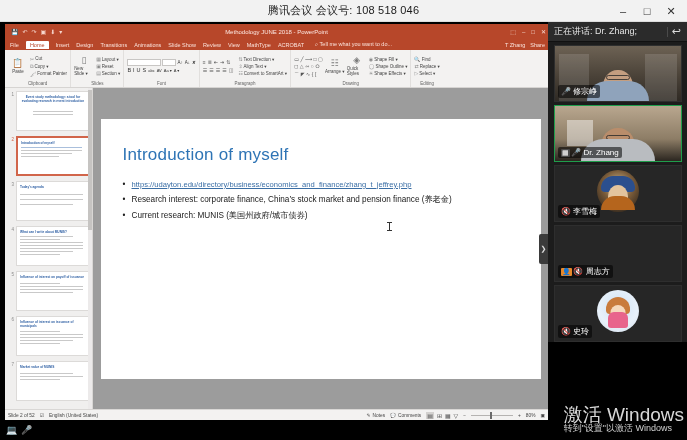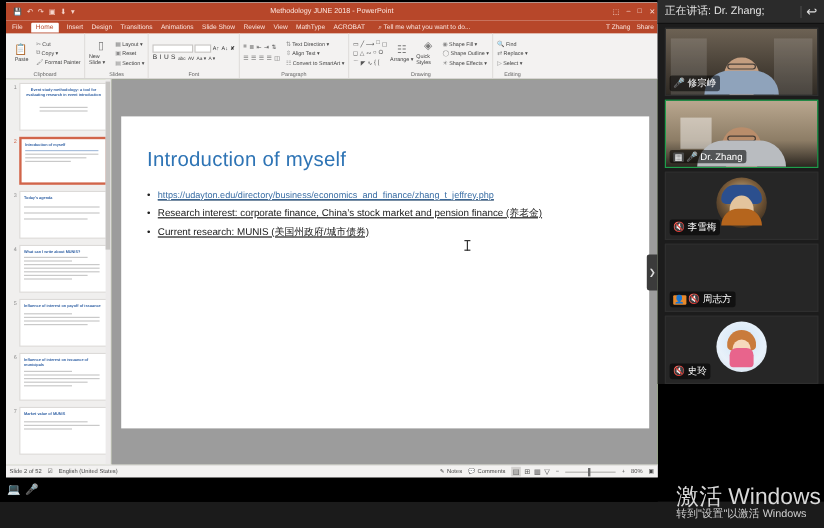--- a/index.html
+++ b/index.html
@@ -64,21 +64,21 @@
   .smalls .sb .si { font-size: 5px; color: #8a8a8a; }
   .fontrow { display: flex; flex-direction: column; gap: 1px; justify-content: center; }
   .fontbox { display: flex; gap: 1px; align-items: center; }
   .fsel { border: 1px solid #c8c6c4; background: #fff; height: 7px; font-size: 4.5px; color: #333; display: flex; align-items: center; padding: 0 2px; }
   .fbtns { display: flex; gap: 2px; font-size: 5.5px; color: #333; align-items: center; }
   .paragrid { display: flex; flex-direction: column; gap: 2px; justify-content: center; }
   .parrow { display: flex; gap: 2px; font-size: 5px; color: #5a5a5a; }
   .shapegrid { display: flex; flex-direction: column; gap: 1px; justify-content: center; }
   .shaperow { display: flex; gap: 1.5px; font-size: 5px; color: #555; }
 
-  #ppt-main { flex: 1; display: flex; background: #4d7c0f; min-height: 0; }
+  #ppt-main { flex: 1; display: flex; background: #e5e5e5; min-height: 0; }
 
   
   #thumbs {
     width: 88px; background: #f0efee; border-right: 1px solid #d9d7d5;
     position: relative; overflow: hidden; padding: 3px 2px 0 2px;
   }
   .thumb-row { display: flex; gap: 2px; margin-bottom: 5px; }
   .thumb-num { width: 7px; font-size: 4.5px; color: #8a8a8a; text-align: right; padding-top: 1px; }
   .thumb {
     flex: 1; height: 40px; background: #fff; border: 1px solid #dcdad8; position: relative;
@@ -95,21 +95,21 @@
   #thumb-scroll { position: absolute; right: 0; top: 0; width: 4px; height: 100%; background: #eceaea; }
   #thumb-scroll .thumb-bar { position: absolute; top: 2px; left: 0; width: 4px; height: 140px; background: #c6c4c2; }
 
   
   #canvas-wrap { flex: 1; background: #9c9c9c; display: flex; align-items: center; justify-content: center; position: relative; min-width: 0;}
   #slide {
     background: #fff; width: 440px; height: 260px; position: relative; padding: 26px 22px;
   }
   #slide h1 { font-size: 17px; color: #2e74b5; font-weight: normal; letter-spacing: .2px; }
   #slide ul { margin-top: 14px; list-style: none; }
-  #slide li { font-size: 8.2px; color: #202020; line-height: 11.5px; margin-bottom: 4px; position: relative; padding-left: 9px; text-decoration: underline; }
+  #slide li { font-size: 8.2px; color: #202020; line-height: 11.5px; margin-bottom: 4px; position: relative; padding-left: 9px; }
   #slide li:before { content: "\2022"; position: absolute; left: 0; top: 0; color: #202020; }
   #slide li.link a { color: #3a6ea5; text-decoration: underline; font-size: 7.6px; }
   #cursor-i { position: absolute; left: 288px; top: 103px; width: 1px; height: 9px; background: #333; }
   #cursor-i:before, #cursor-i:after { content:""; position:absolute; left:-2px; width:5px; height:1px; background:#333; }
   #cursor-i:before { top: 0; } #cursor-i:after { bottom: 0; }
   #collapse-handle {
     position: absolute; right: 0; top: 50%; transform: translateY(-50%);
     width: 9px; height: 30px; background: #3b3b3b; border-radius: 2px 0 0 2px;
     display: flex; align-items: center; justify-content: center; color: #ddd; font-size: 7px;
   }
@@ -189,20 +189,28 @@
     position: absolute; right: 3px; bottom: 6px; text-align: left; pointer-events: none; z-index: 30;
   }
   #watermark .wm1 { font-size: 19px; color: #d8d8d8; line-height: 16px; }
   #watermark .wm2 { font-size: 9px; color: #d0d0d0; line-height: 11px; }
 </style>
 </head>
 <body>
 
 <div id="app-window">
 
+  <div id="titlebar">
+    <div class="title">腾讯会议 会议号: 108 518 046</div>
+    <div id="win-controls">
+      <div class="wc">–</div>
+      <div class="wc">□</div>
+      <div class="wc">✕</div>
+    </div>
+  </div>
 
   <div id="body-row">
 
     <div id="share-area">
       <div id="share-inner">
 
         <div id="ppt">
 
           <div id="ppt-title">
             <div id="qat">

